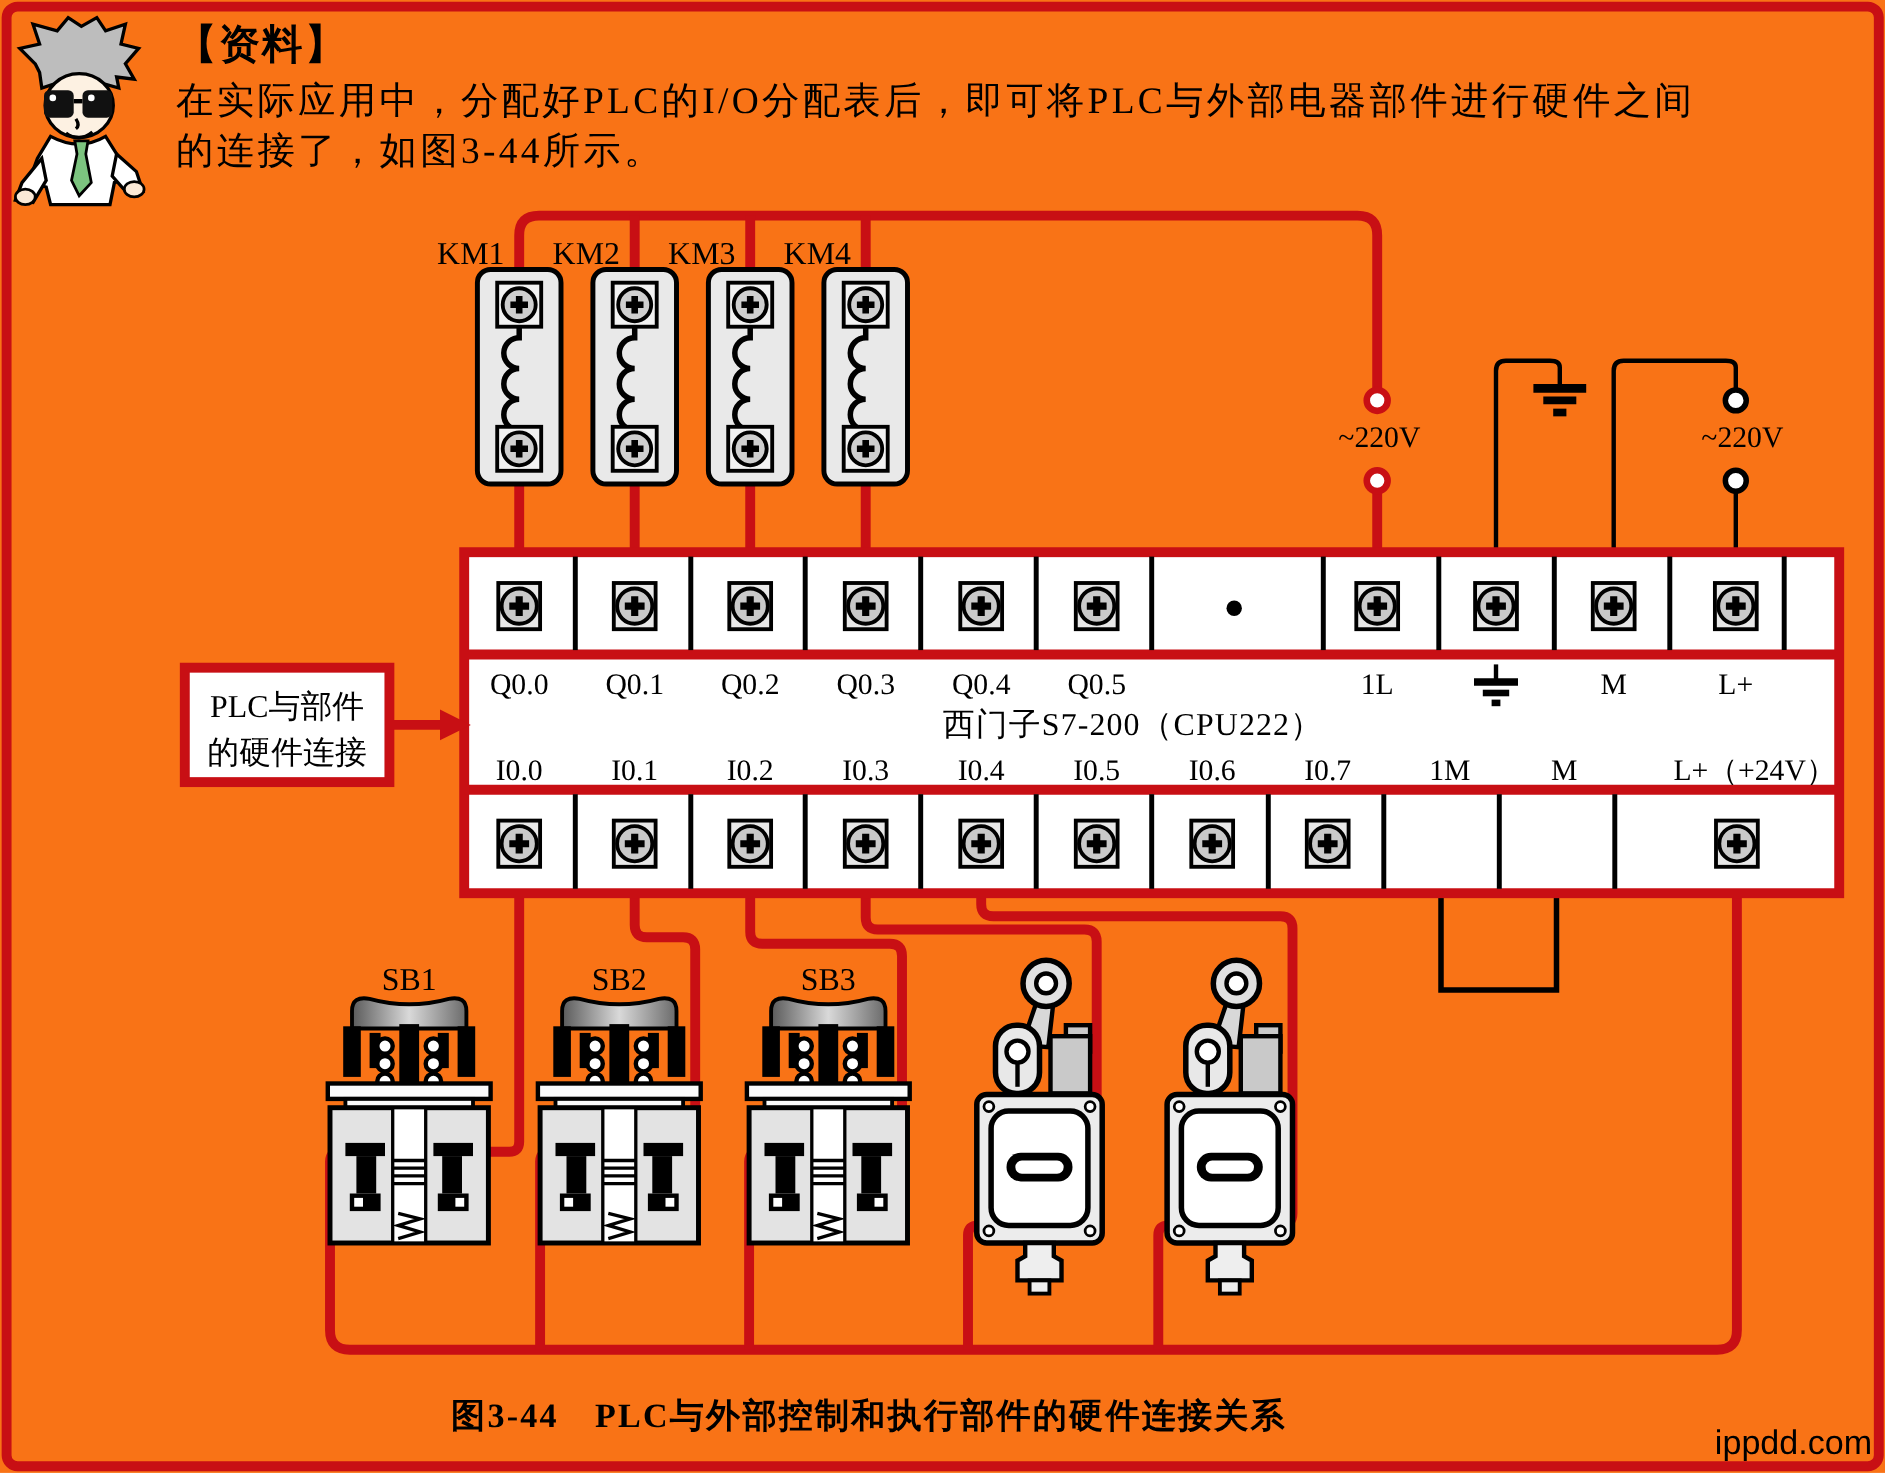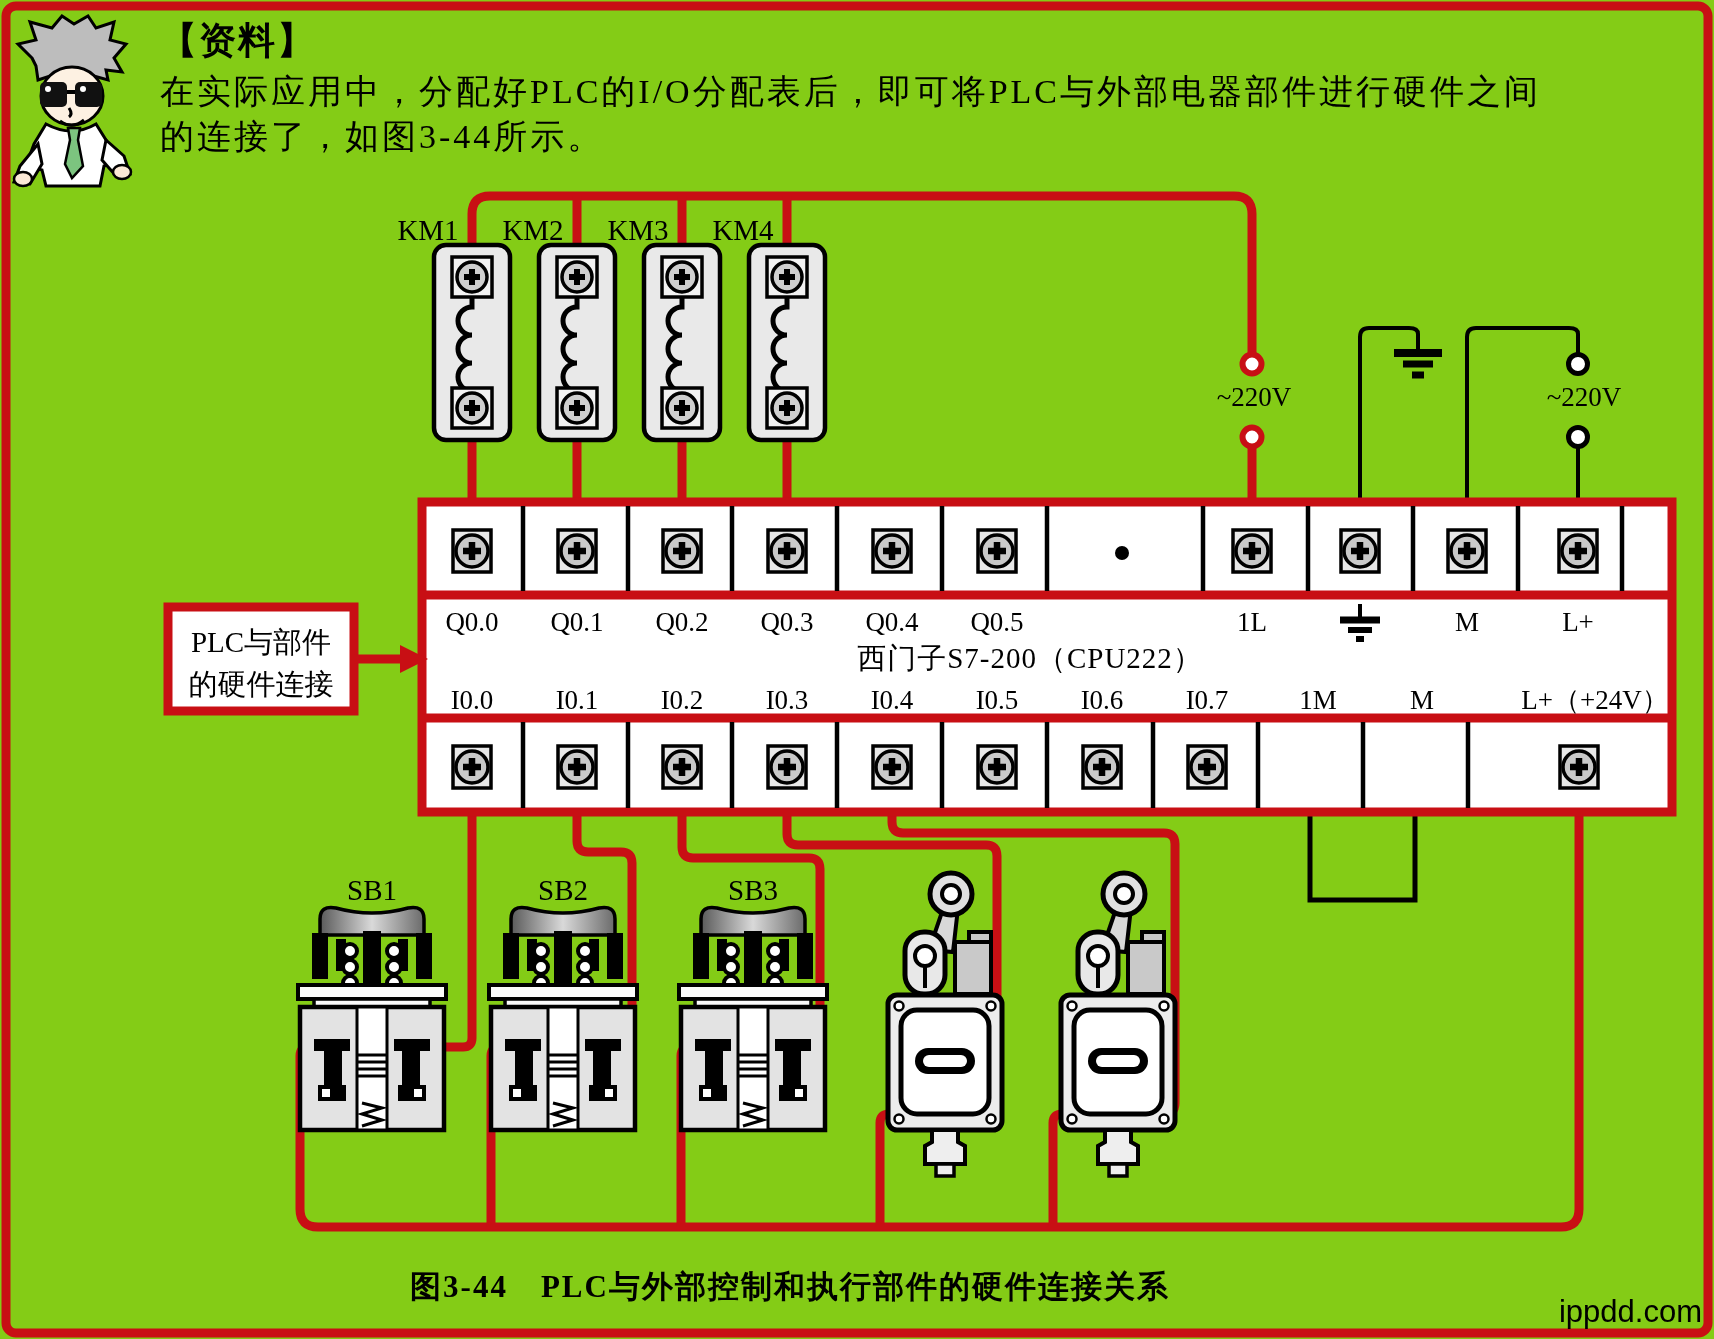--- a/index.html
+++ b/index.html
@@ -1,16 +1,16 @@
 <!DOCTYPE html>
 <html><head>
 <meta charset="utf-8">
 <style>
   html,body{margin:0;padding:0;background:#ffffff;}
-  .stage{position:relative;width:1714px;height:1339px;background:#84cc16;overflow:hidden;
+  .stage{position:relative;width:1714px;height:1339px;background:#f97316;overflow:hidden;
          font-family:"Liberation Serif","DejaVu Serif",serif;}
   svg{display:block}
   text{fill:#000;}
   .hdr-tag{font-size:37px;font-weight:bold;letter-spacing:2px;}
   .hdr-line{font-size:34px;letter-spacing:3px;}
   .lbl{font-size:27px;}
   .lbl-lg{font-size:29px;}
   .title{font-size:29px;letter-spacing:1px;}
   .caption{font-size:31px;letter-spacing:2px;font-weight:bold;}
   .watermark{font-size:31px;font-family:"Liberation Sans","DejaVu Sans",sans-serif;}

